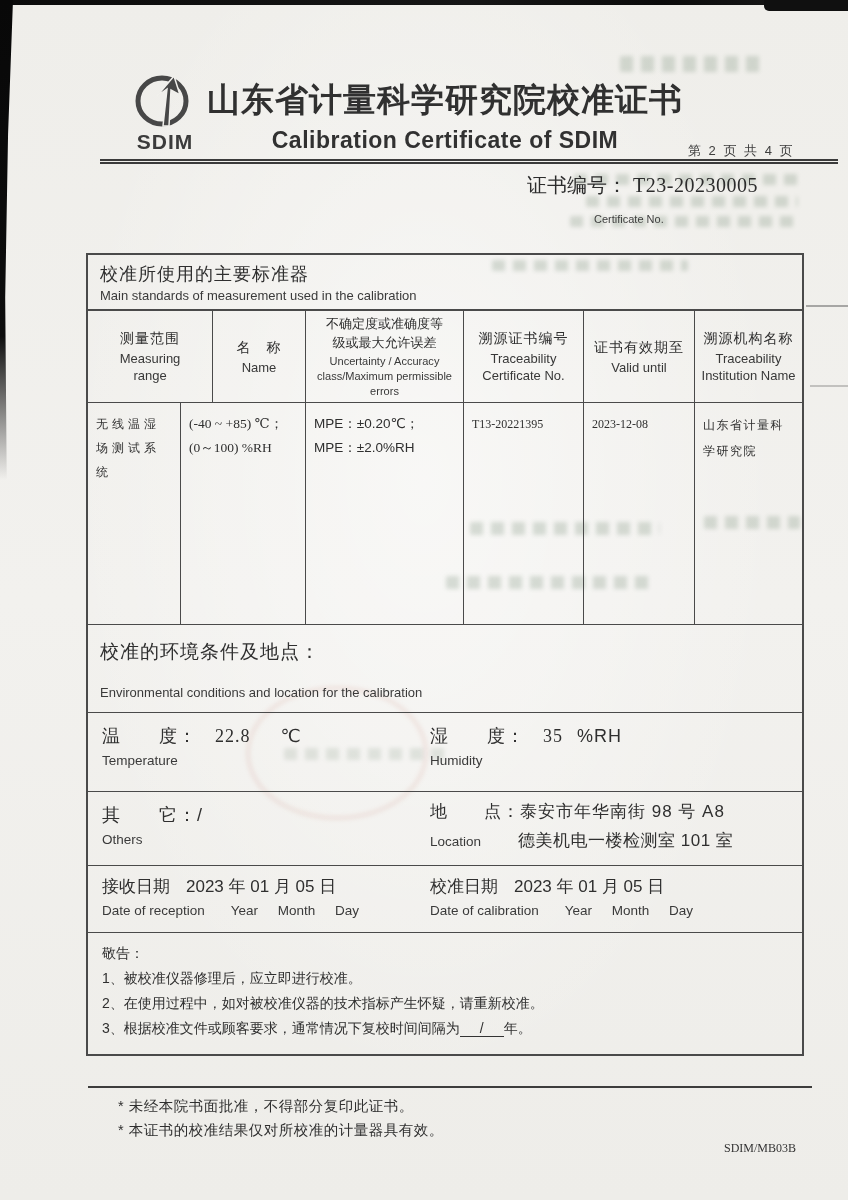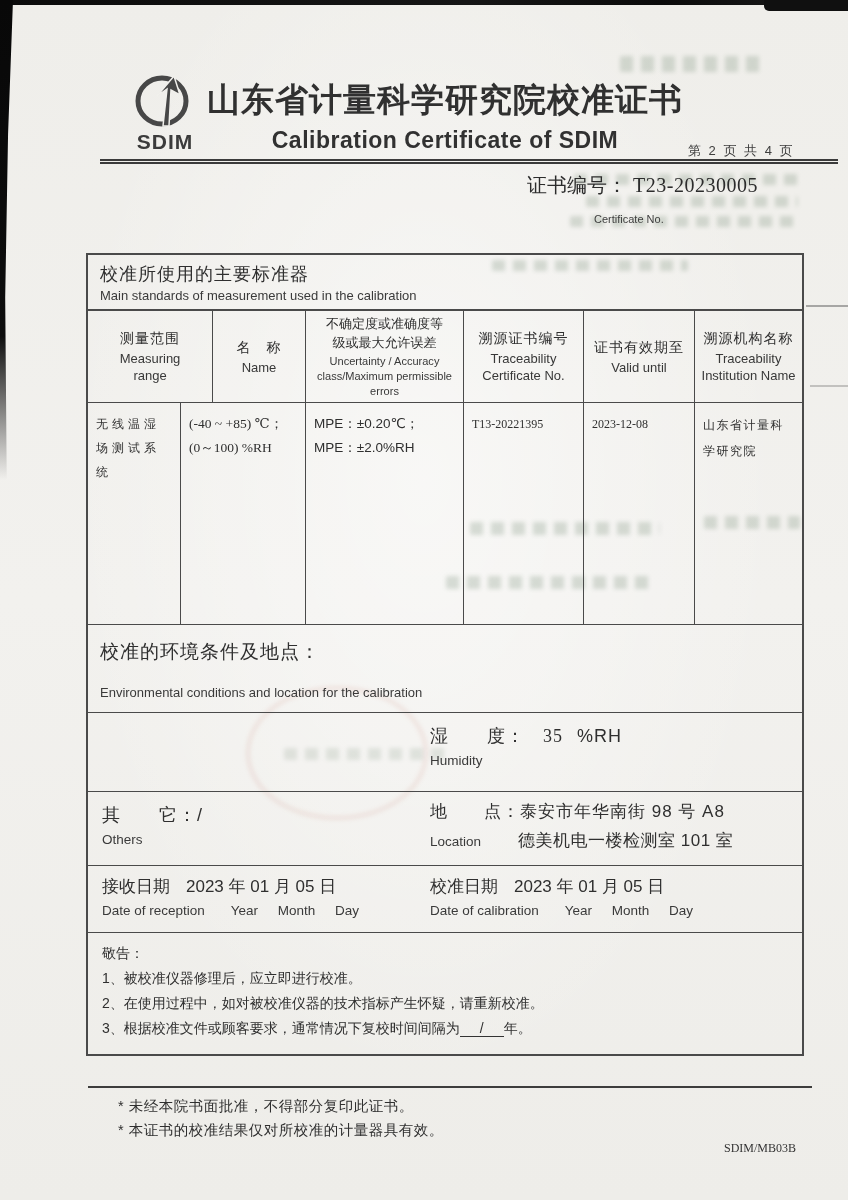--- a/index.html
+++ b/index.html
@@ -172,20 +172,26 @@
       <div class="data-cell w5 mono-num">2023-12-08</div>
       <div class="data-cell cell-inst">山东省计量科学研究院</div>
     </div>
 
     <div class="env-title">
       <div class="env-zh">校准的环境条件及地点：</div>
       <div class="env-en">Environmental conditions and location for the calibration</div>
     </div>
 
     <div class="tbl-row r-temp">
+      <div class="half-left">
+        <div class="env-line">
+          <span>温　　度：</span><span class="val">22.8</span><span class="unit">℃</span>
+        </div>
+        <div class="en-sub">Temperature</div>
+      </div>
       <div class="half-right">
         <div class="env-line">
           <span>湿　　度：</span><span class="val">35</span><span class="unit-narrow unit">%RH</span>
         </div>
         <div class="en-sub">Humidity</div>
       </div>
     </div>
 
     <div class="tbl-row r-others">
       <div class="half-left">

